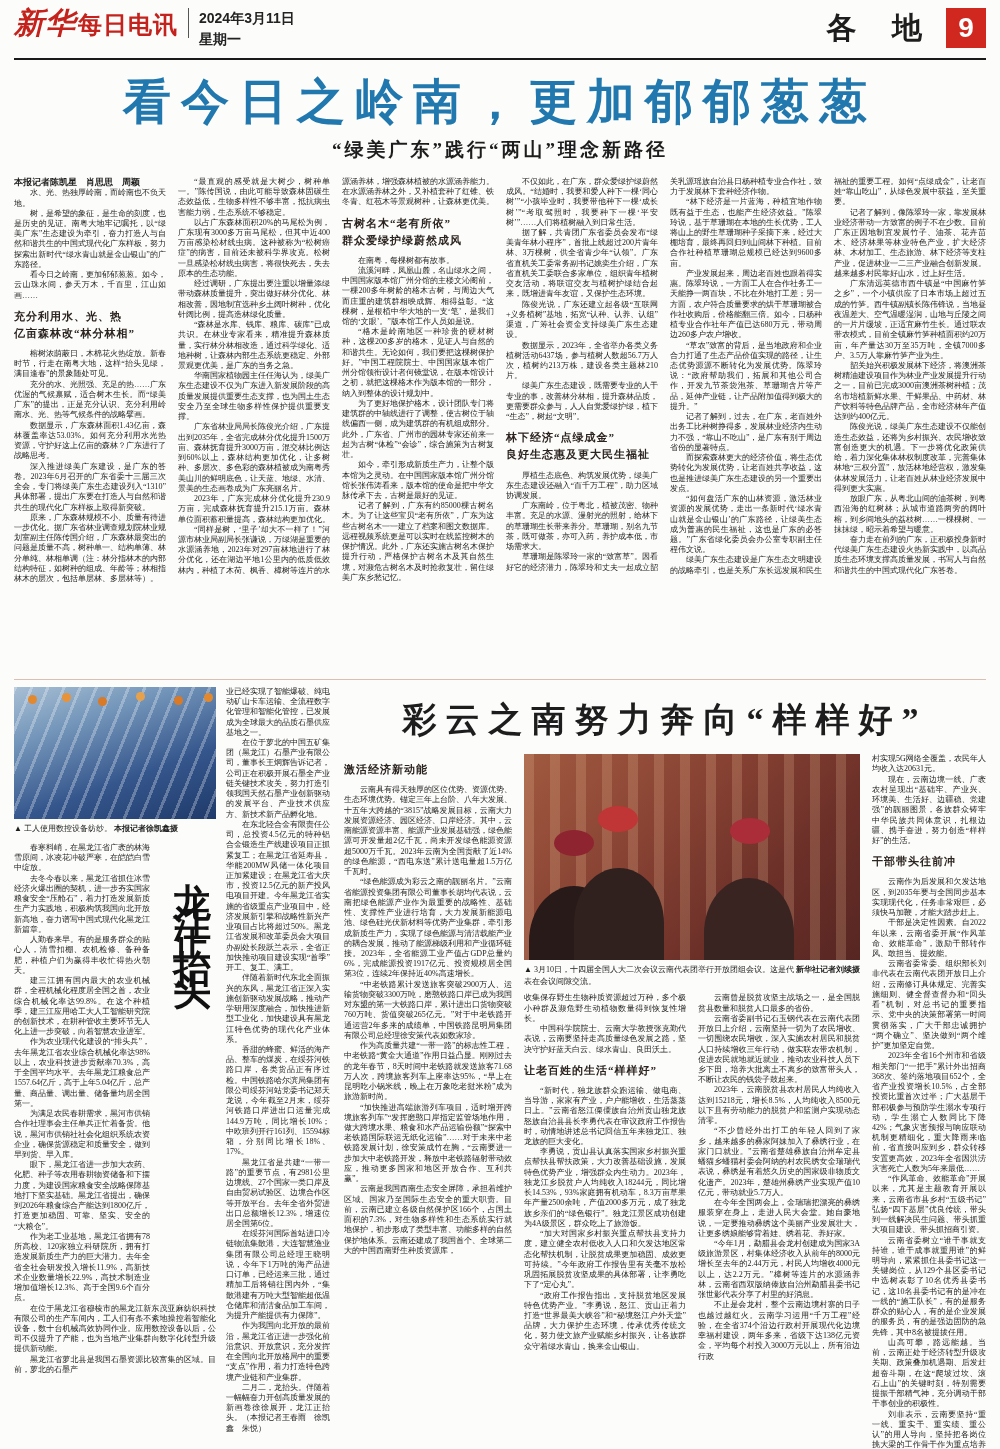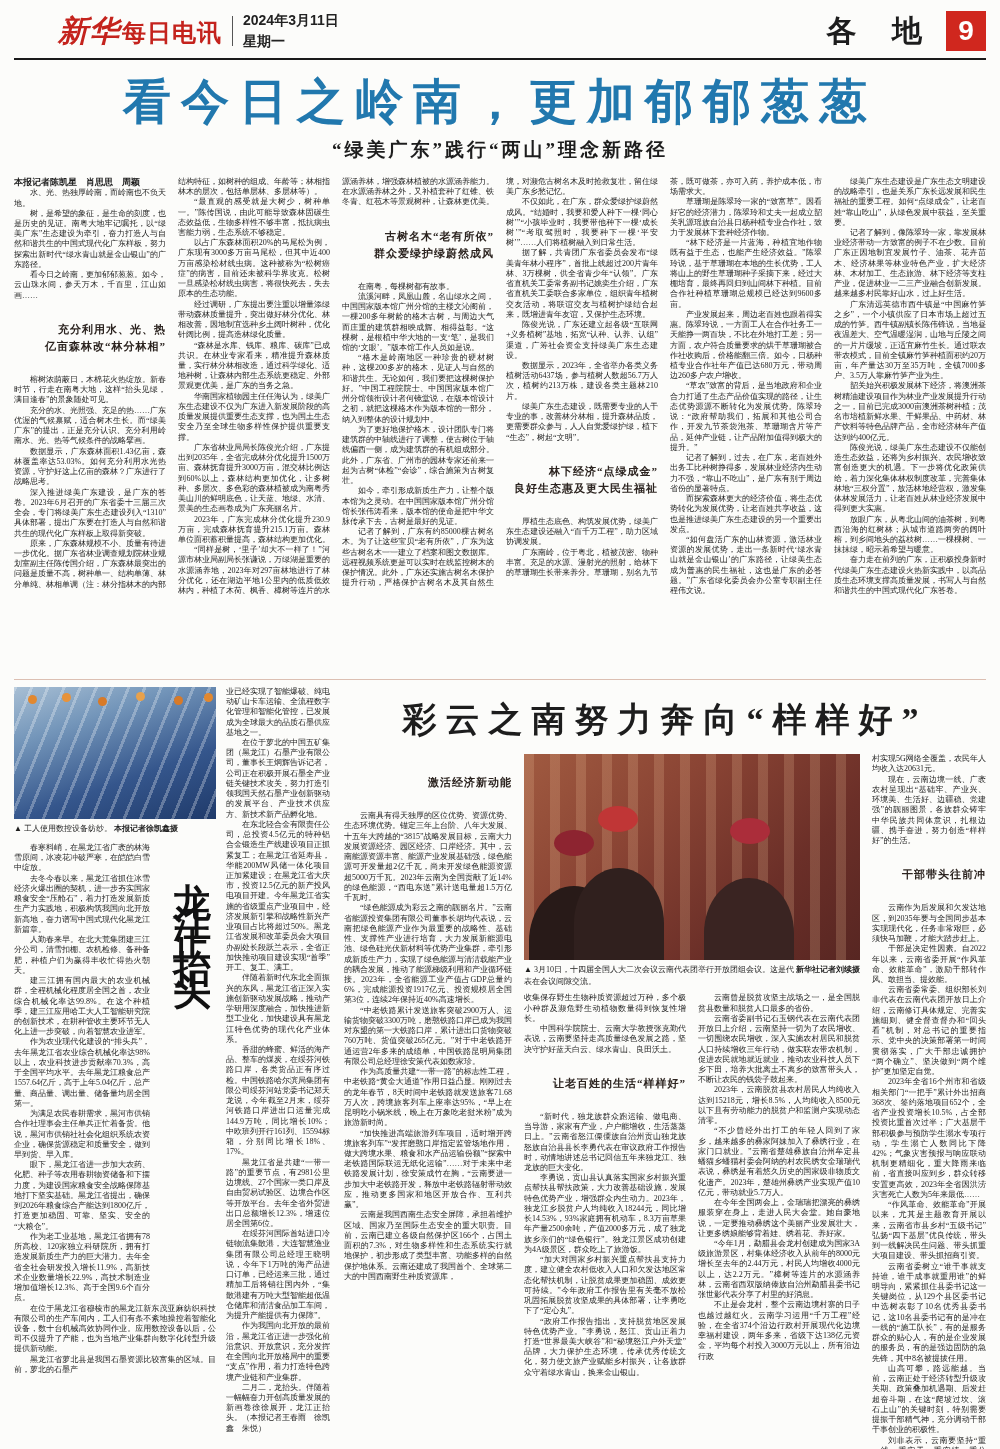--- a/index.html
+++ b/index.html
@@ -3,40 +3,40 @@
 <meta charset="utf-8">
 <style>
   html,body{margin:0;padding:0;}
   body{
     width:1000px;height:1449px;overflow:hidden;
     background:#fcfcfa;color:#1d1d1d;
     font-family:"Liberation Serif","DejaVu Serif",serif;
   }
   .page{padding:8px 14px 0;}
   
-  .masthead{display:flex;align-items:center;height:46px;margin-left:44px;}
+  .masthead{display:flex;align-items:flex-start;height:46px;}
   .logo{color:#c4231d;display:flex;align-items:baseline;line-height:1;}
   .logo .script{font-size:30px;font-weight:bold;font-style:italic;letter-spacing:1px;}
   .logo .rest{font-size:24px;font-weight:900;margin-left:2px;letter-spacing:1px;}
   .mast-div{width:1px;height:30px;background:#555;margin:0 10px;}
   .dateblock{font-family:"Liberation Sans",sans-serif;font-size:14px;font-weight:bold;color:#222;line-height:1.5;}
   .mast-spacer{flex:1;}
   .section-name{font-size:30px;font-weight:900;letter-spacing:14px;margin-right:10px;}
   .page-no{width:40px;height:40px;background:#d0271e;color:#fff;font-family:"Liberation Sans",sans-serif;
     font-size:28px;font-weight:bold;display:flex;align-items:center;justify-content:center;}
   .mast-rule{border-bottom:2px solid #1a1a1a;margin-top:4px;}
   
   .main-headline{text-align:center;color:#2178ae;font-size:48px;font-weight:bold;
     letter-spacing:10px;margin:16px 0 8px;line-height:1.1;}
   .main-sub{text-align:center;font-size:19px;font-weight:600;letter-spacing:3px;margin:0 0 14px;}
   .main-body{height:494px;column-count:6;column-gap:12px;font-size:8px;line-height:1.28;
     text-align:justify;text-justify:inter-ideograph;overflow:hidden;}
   .main-body p,.colx p{margin:0;text-indent:2em;}
   .byline{font-weight:bold;font-size:9px;margin:0 0 4px;text-indent:0 !important;}
-  h3{font-size:11px;font-weight:bold;text-align:right;margin:20px 0;line-height:1.55;
+  h3{font-size:11px;font-weight:bold;text-align:left;margin:7px 0;line-height:1.55;
     letter-spacing:1px;white-space:pre-line;text-indent:0 !important;color:#2c2420;}
   
   .bottom{display:flex;gap:14px;height:768px;margin-top:8px;border-top:1px solid #dcbfb2;padding-top:7px;overflow:hidden;}
   .colx{font-size:8px;line-height:1.28;text-align:justify;text-justify:inter-ideograph;overflow:hidden;}
   .cont>p:first-child{text-indent:0;}
   
   .lz{width:316px;display:flex;gap:10px;flex:none;}
   .lz-a{width:202px;flex:none;display:flex;flex-direction:column;}
   .lz-photo{height:132px;position:relative;overflow:hidden;flex:none;
     background:linear-gradient(160deg,#a8bfd4 0%,#7496ba 28%,#35568c 65%,#1f3a6a 100%);}
@@ -159,21 +159,21 @@
           <span class="dots"></span>
         </div>
         <div class="lz-cap">
           <span>▲ 工人使用数控设备纺纱。</span>
           <span class="credit">本报记者徐凯鑫摄</span>
         </div>
         <div class="lz-text colx cont">
           <div class="lz-title">龙江正抬头</div>
         <p>春寒料峭，在黑龙江省广袤的林海雪原间，冰凌花冲破严寒，在皑皑白雪中绽放。</p>
             <p>去冬今春以来，黑龙江省抓住冰雪经济火爆出圈的契机，进一步夯实国家粮食安全“压舱石”，着力打造发展新质生产力实践地，积极构筑我国向北开放新高地，奋力谱写中国式现代化黑龙江新篇章。</p>
-            <p>人勤春来早。在北大荒集团建三江分公司，清雪扣棚、农机检修、备种备肥，种植户们为赢得丰收忙得热火朝天。</p>
+            <p>人勤春来早。有的是服务群众的贴心人，清雪扣棚、农机检修、备种备肥，种植户们为赢得丰收忙得热火朝天。</p>
             <p>建三江拥有国内最大的农业机械群，全程机械化程度居全国之首，农业综合机械化率达99.8%。在这个种植季，建三江应用哈工大人工智能研究院的创新技术，在耕种管收主要环节无人化上进一步突破，向着智慧农业进军。</p>
             <p>作为农业现代化建设的“排头兵”，去年黑龙江省农业综合机械化率达98%以上，农业科技进步贡献率70.3%，高于全国平均水平。去年黑龙江粮食总产1557.64亿斤，高于上年5.04亿斤，总产量、商品量、调出量、储备量均居全国第一。</p>
             <p>为满足农民春耕需求，黑河市供销合作社理事会主任单兵正忙着备货。他说，黑河市供销社社会化组织系统农资企业，确保货源稳定和质量安全，做到早到货、早入库。</p>
             <p>眼下，黑龙江省进一步加大农药、化肥、种子等农用春耕物资储备和下摆力度，为建设国家粮食安全战略保障基地打下坚实基础。黑龙江省提出，确保到2026年粮食综合产能达到1800亿斤，打造更加稳固、可靠、坚实、安全的“大粮仓”。</p>
             <p>作为老工业基地，黑龙江省拥有78所高校、120家独立科研院所，拥有打造发展新质生产力的巨大潜力。去年全省全社会研发投入增长11.9%，高新技术企业数量增长22.9%，高技术制造业增加值增长12.3%、高于全国9.6个百分点。</p>
             <p>在位于黑龙江省穆棱市的黑龙江新东茂亚麻纺织科技有限公司的生产车间内，工人们有条不紊地操控着智能化设备，数十台机械高效协同作业。应用数控设备以后，公司不仅提升了产能，也为当地产业集群向数字化转型升级提供新动能。</p>
             <p>黑龙江省萝北县是我国石墨资源比较富集的区域。目前，萝北的石墨产</p>
           </div>
       </div>
       <div class="lz-b colx cont">

